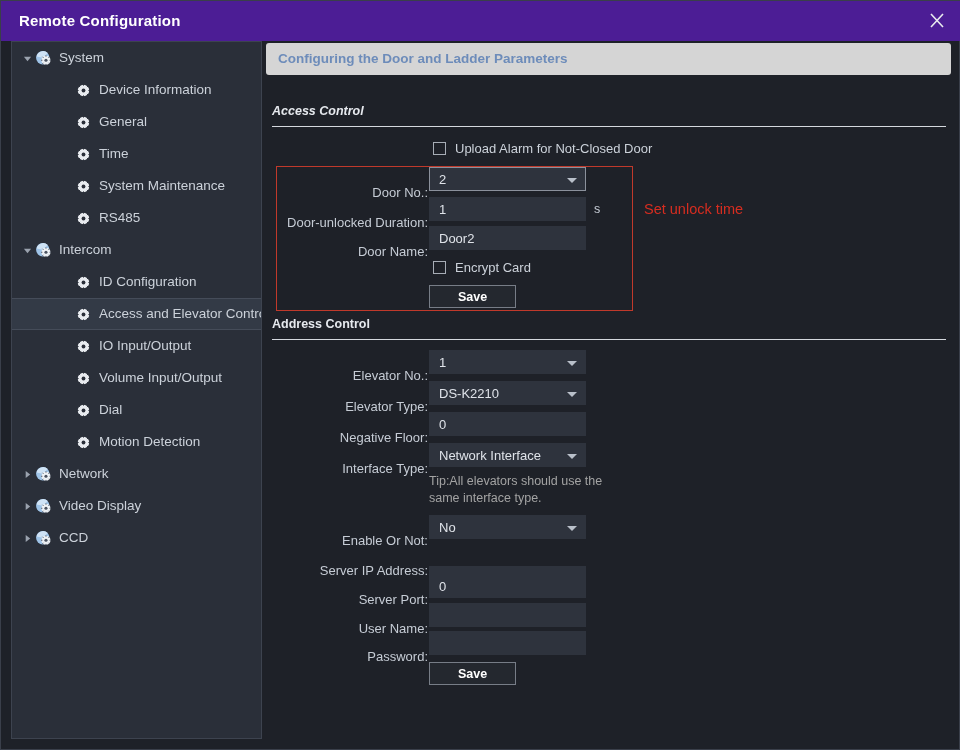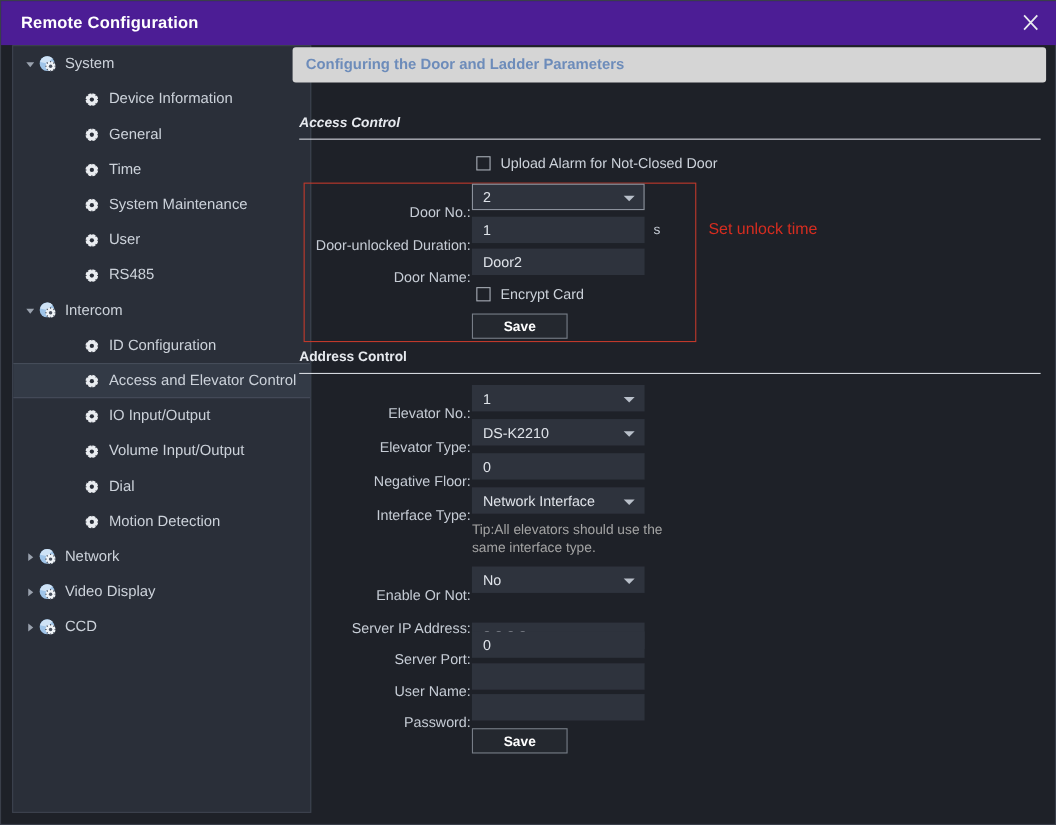--- a/index.html
+++ b/index.html
@@ -49,21 +49,21 @@
     height: 26px;
     cursor: pointer;
   }
   .close-btn svg { display: block; }
 
   
   .sidebar {
     position: absolute;
     left: 10px;
     top: 40px;
-    width: 272px;
+    width: 251px;
     height: 698px;
     background: #2a2f39;
     border: 1px solid #3d434f;
     box-sizing: border-box;
     overflow: hidden;
   }
   .tree-item {
     position: relative;
     height: 32px;
     display: flex;
@@ -364,37 +364,20 @@
                 <circle cx="12" cy="12" r="9.2"></circle>
               </g>
               <g fill="#2a2f39">
                 <circle cx="12" cy="12" r="3.1"></circle>
               </g>
               <g stroke="#2a2f39" stroke-width="1.5">
                 <path d="M12 1.5 L12 4.2 M12 19.8 L12 22.5 M1.5 12 L4.2 12 M19.8 12 L22.5 12 M4.6 4.6 L6.5 6.5 M17.5 17.5 L19.4 19.4 M19.4 4.6 L17.5 6.5 M6.5 17.5 L4.6 19.4"></path>
               </g>
             </svg>
           </span>
-          <span class="tree-label">User</span>
-        </div>
-        <div class="tree-item lvl1">
-          <span class="twisty"></span>
-          <span class="node-icon">
-            <svg width="15" height="15" viewBox="0 0 24 24">
-              <g fill="#e9ecf0">
-                <circle cx="12" cy="12" r="9.2"></circle>
-              </g>
-              <g fill="#2a2f39">
-                <circle cx="12" cy="12" r="3.1"></circle>
-              </g>
-              <g stroke="#2a2f39" stroke-width="1.5">
-                <path d="M12 1.5 L12 4.2 M12 19.8 L12 22.5 M1.5 12 L4.2 12 M19.8 12 L22.5 12 M4.6 4.6 L6.5 6.5 M17.5 17.5 L19.4 19.4 M19.4 4.6 L17.5 6.5 M6.5 17.5 L4.6 19.4"></path>
-              </g>
-            </svg>
-          </span>
           <span class="tree-label">RS485</span>
         </div>
         <div class="tree-item lvl0">
           <span class="twisty">
             <svg width="9" height="9" viewBox="0 0 10 10">
               <path d="M1 3 L9 3 L5 8 Z" fill="#9aa2ae"></path>
             </svg>
           </span>
           <span class="node-icon">
             <svg width="17" height="17" viewBox="0 0 24 24">

